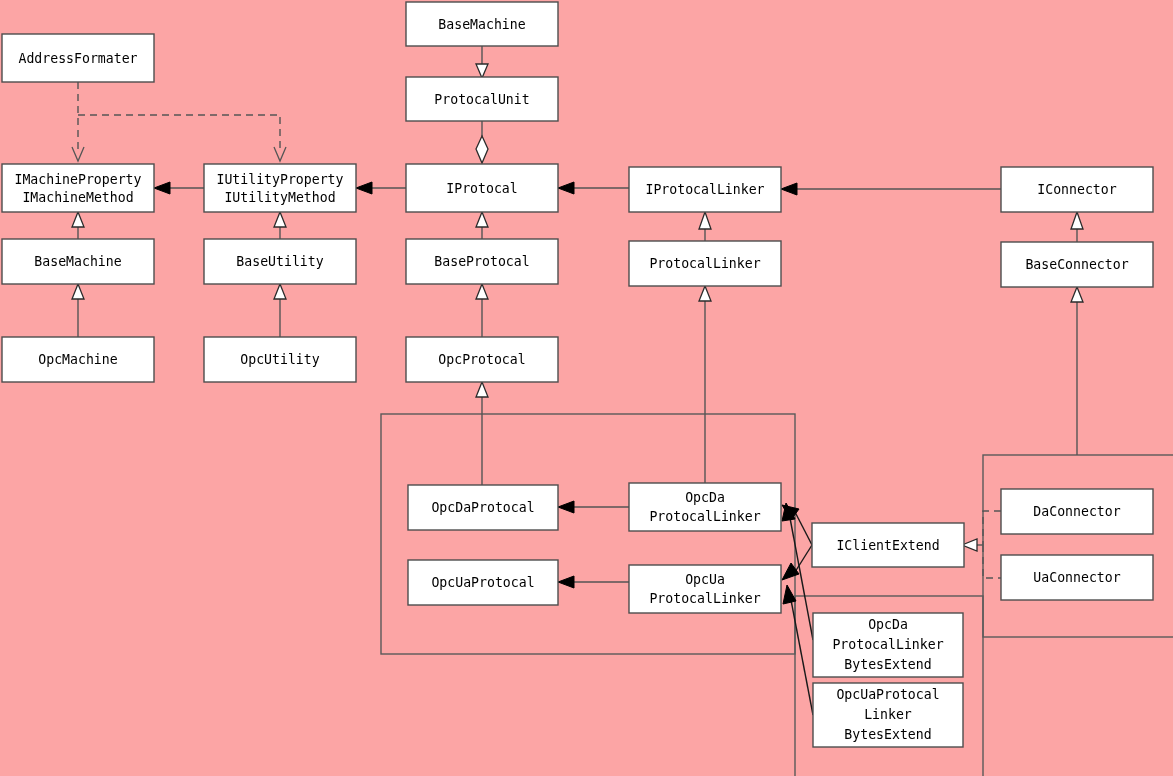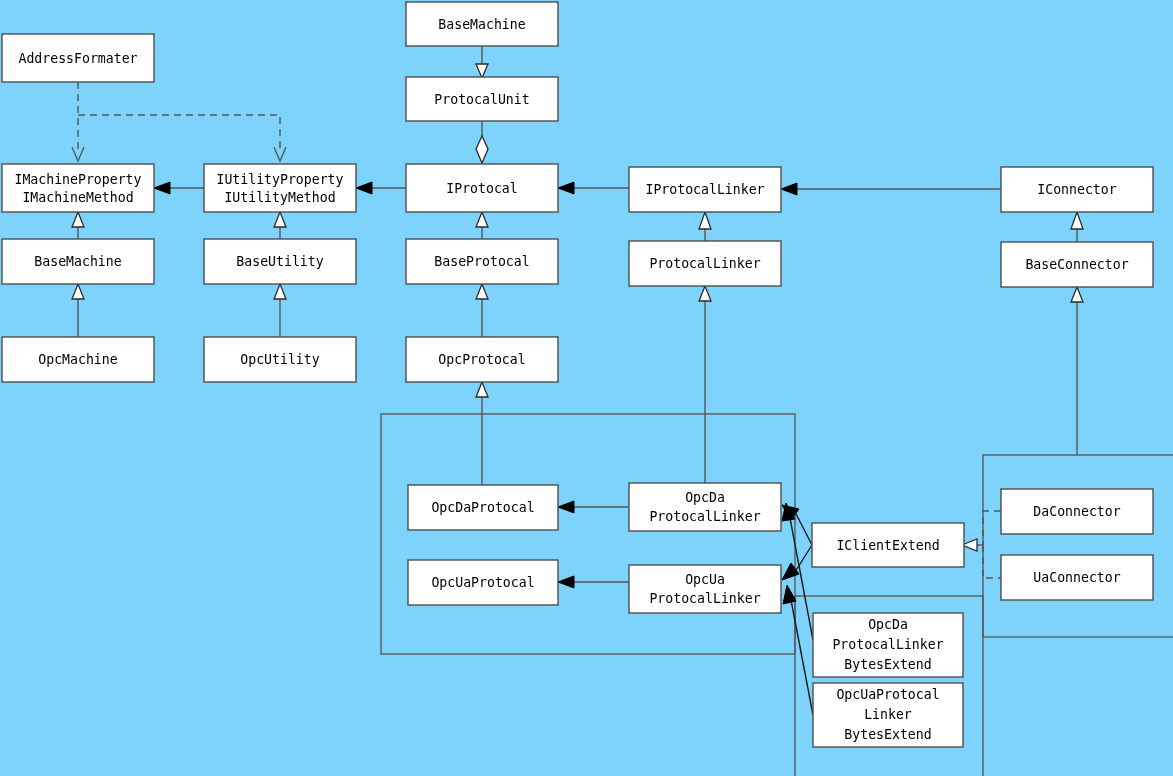--- a/index.html
+++ b/index.html
@@ -7,21 +7,21 @@
     padding: 0;
     background: #ffffff;
   }
   body {
     font-family: "DejaVu Sans Mono", "Liberation Mono", monospace;
   }
   #diagram-root {
     position: relative;
     width: 1173px;
     height: 776px;
-    background: #7dd3fc;
+    background: #fca5a5;
     overflow: hidden;
     text-align: right;
   }
   svg#diagram-svg {
     position: absolute;
     left: 0;
     top: 0;
     width: 1173px;
     height: 776px;
   }

